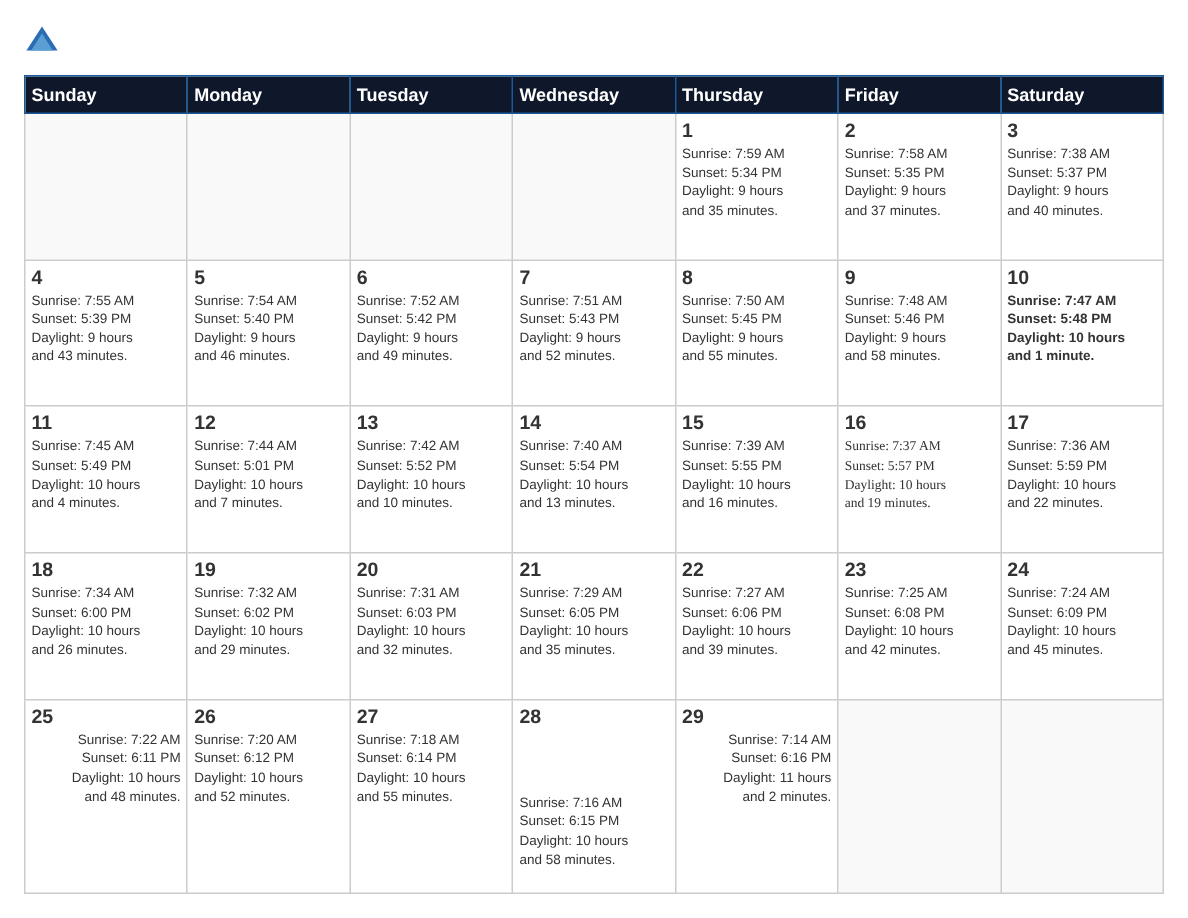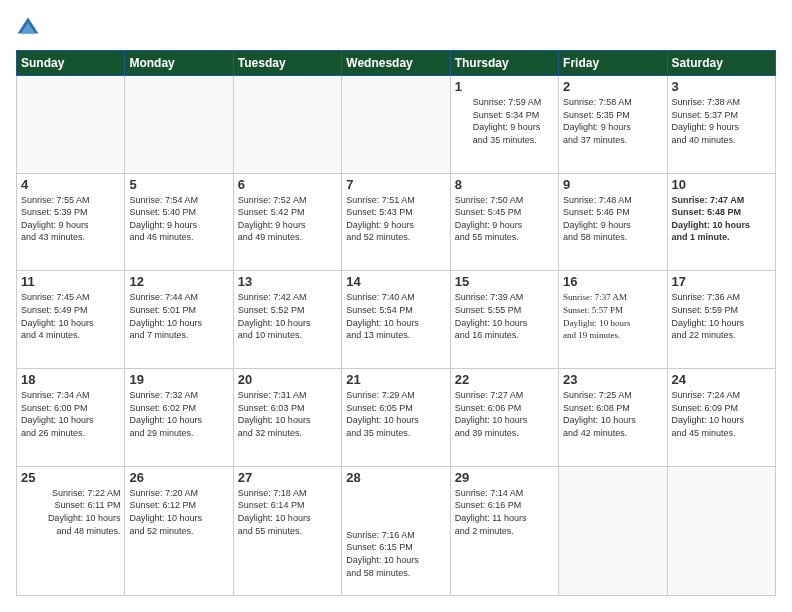--- a/index.html
+++ b/index.html
@@ -61,21 +61,21 @@
       color: #333;
     }
     .calendar {
       flex: 1;
       border: 1px solid #ccc;
       border-collapse: collapse;
       width: 100%;
       table-layout: fixed;
     }
     .calendar th {
-      background: #14532d;
+      background: #0f172a;
       color: #fff;
       font-size: 12px;
       font-weight: bold;
       padding: 5px 4px;
       border: 1px solid #1a5a9a;
       text-align: left;
     }
     .calendar td {
       border: 1px solid #ccc;
       vertical-align: top;
@@ -137,21 +137,21 @@
         </tr>
     </thead>
     <tbody id="calendar-body">
     <tr class="week-row">
           <td class="empty"></td>
           <td class="empty"></td>
           <td class="empty"></td>
           <td class="empty"></td>
           <td>
             <span class="day-number">1</span>
-            <div class="day-info" style="white-space: pre-line; margin-left: 18px;">Sunrise: 7:59 AM
+            <div class="day-info" style="white-space: pre-line;">Sunrise: 7:59 AM
 Sunset: 5:34 PM
 Daylight: 9 hours
 and 35 minutes.</div>
           </td>
           <td>
             <span class="day-number">2</span>
             <div class="day-info" style="white-space: pre-line;">Sunrise: 7:58 AM
 Sunset: 5:35 PM
 Daylight: 9 hours
 and 37 minutes.</div>
@@ -341,21 +341,21 @@
           </td>
           <td>
             <span class="day-number">28</span>
             <div class="day-info" style="white-space: pre-line; margin-top: 44px;">Sunrise: 7:16 AM
 Sunset: 6:15 PM
 Daylight: 10 hours
 and 58 minutes.</div>
           </td>
           <td>
             <span class="day-number">29</span>
-            <div class="day-info" style="white-space: pre-line;">Sunrise: 7:14 AM
+            <div class="day-info" style="white-space: pre-line; text-align: right;">Sunrise: 7:14 AM
 Sunset: 6:16 PM
 Daylight: 11 hours
 and 2 minutes.</div>
           </td>
           <td class="empty"></td>
           <td class="empty"></td>
         </tr>
       </tbody>
   </table>
 </div>

